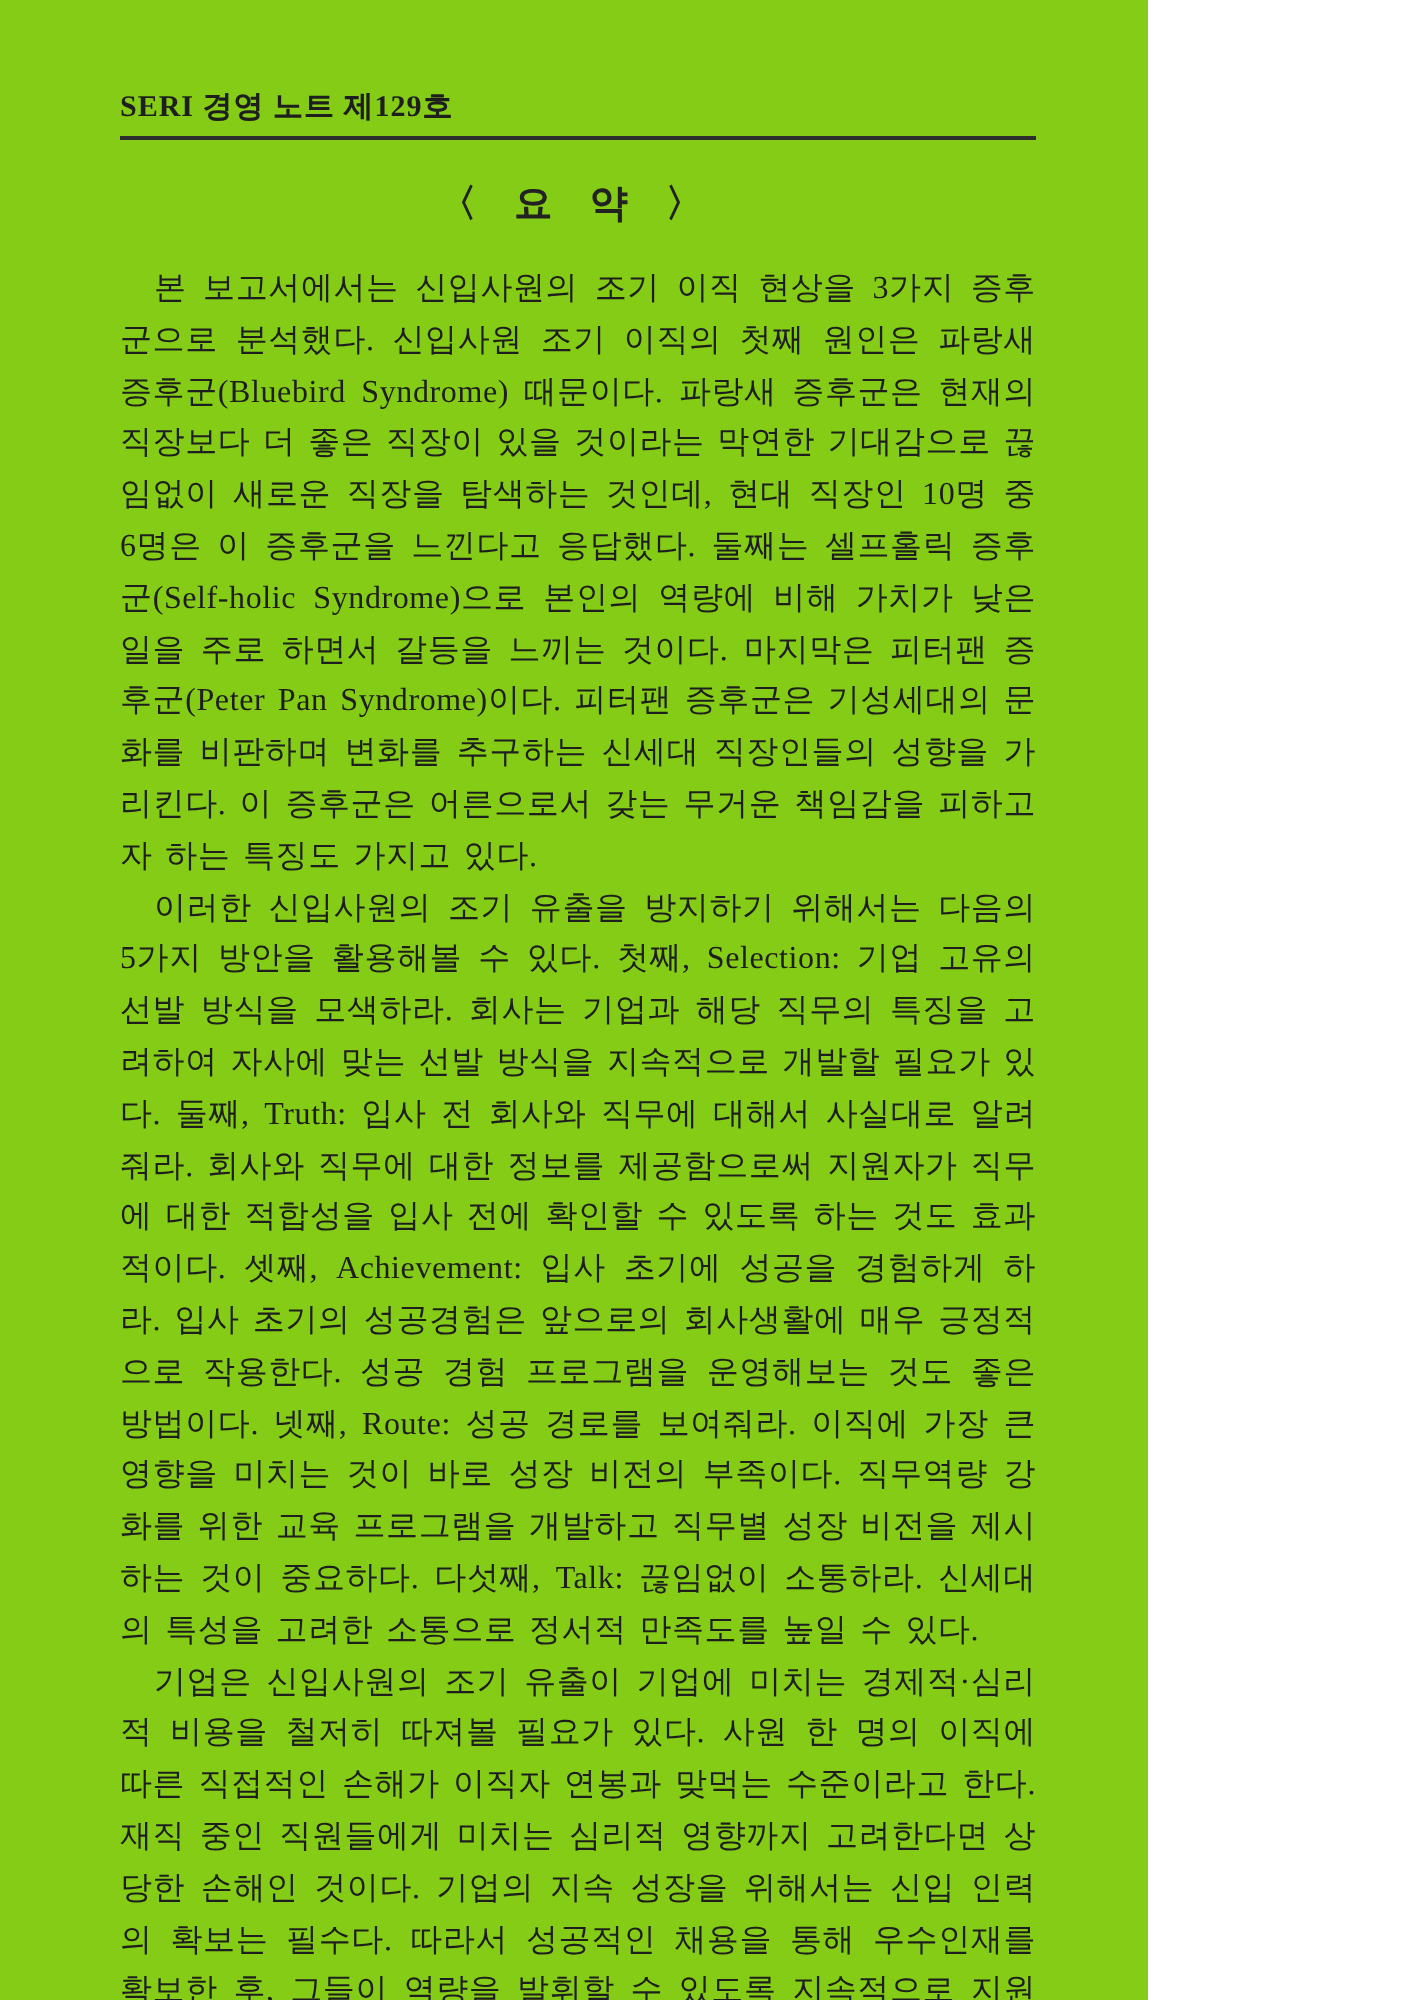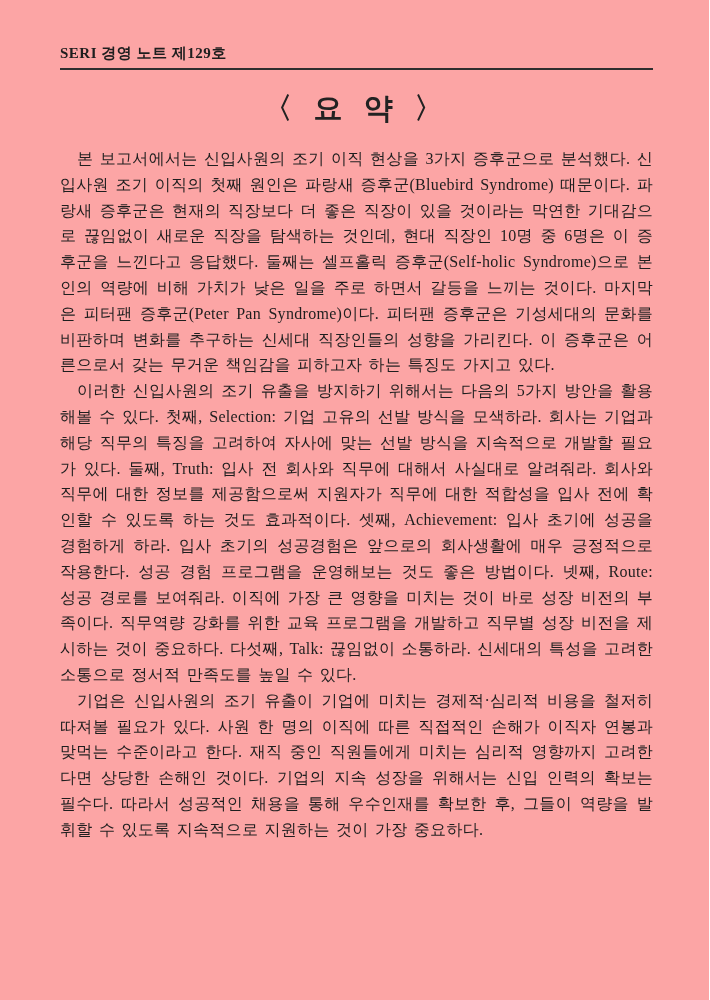--- a/index.html
+++ b/index.html
@@ -1,40 +1,40 @@
 <!DOCTYPE html>
 <html><head>
 <meta charset="utf-8">
 <style>
   html, body { margin: 0; padding: 0; }
   .page {
     position: relative;
-    width: 709px;
+    width: 574px;
     height: 1000px;
-    background: #fca5a5;
+    background: #84cc16;
     box-sizing: border-box;
     padding: 44px 56px 0 60px;
     font-family: "Liberation Serif", "DejaVu Serif", serif;
     color: #1e1e1e;
     overflow: hidden;
   }
   .doc-header {
     font-size: 15px;
     font-weight: 600;
     letter-spacing: 0.5px;
     padding-bottom: 5px;
   }
   .header-rule {
     height: 0;
     border-bottom: 2px solid #2e2e2e;
     margin: 0;
   }
   .summary-title {
     text-align: center;
-    font-size: 29px;
+    font-size: 19px;
     font-weight: bold;
     letter-spacing: 7px;
     margin-top: 19px;
     margin-bottom: 17px;
     color: #222;
   }
   .summary-body {
     font-size: 16px;
     line-height: 25.8px;
     text-align: justify;

